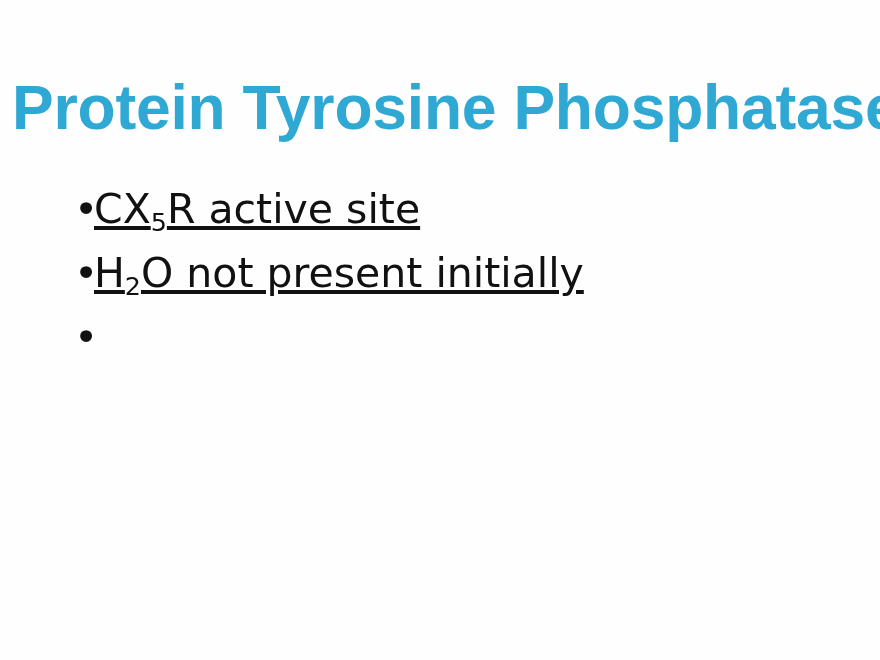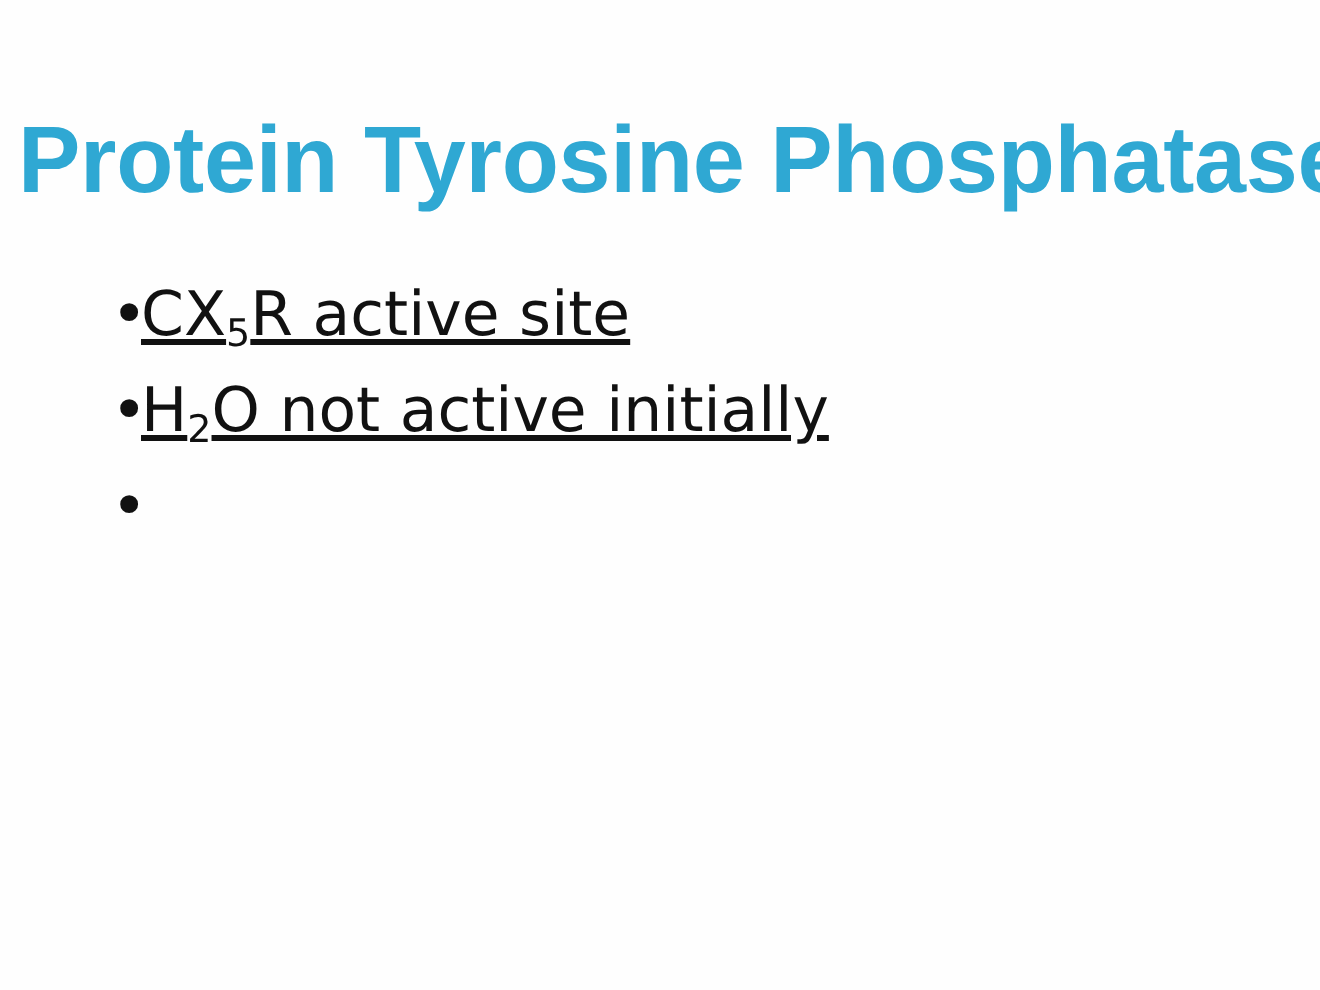--- a/index.html
+++ b/index.html
@@ -87,21 +87,21 @@
   <div class="body-block">
     <ul class="bullet-list">
 
       <li class="bullet-item">
         <span class="bullet-marker">•</span>
         <span class="bullet-text"><span>CX</span><span class="sub">5</span><span>R active site</span></span>
       </li>
 
       <li class="bullet-item">
         <span class="bullet-marker">•</span>
-        <span class="bullet-text"><span>H</span><span class="sub">2</span><span>O not active initially</span></span>
+        <span class="bullet-text"><span>H</span><span class="sub">2</span><span>O not present initially</span></span>
       </li>
 
       <li class="bullet-item">
         <span class="bullet-marker">•</span>
       </li>
 
     </ul>
   </div>
 
 </div>

